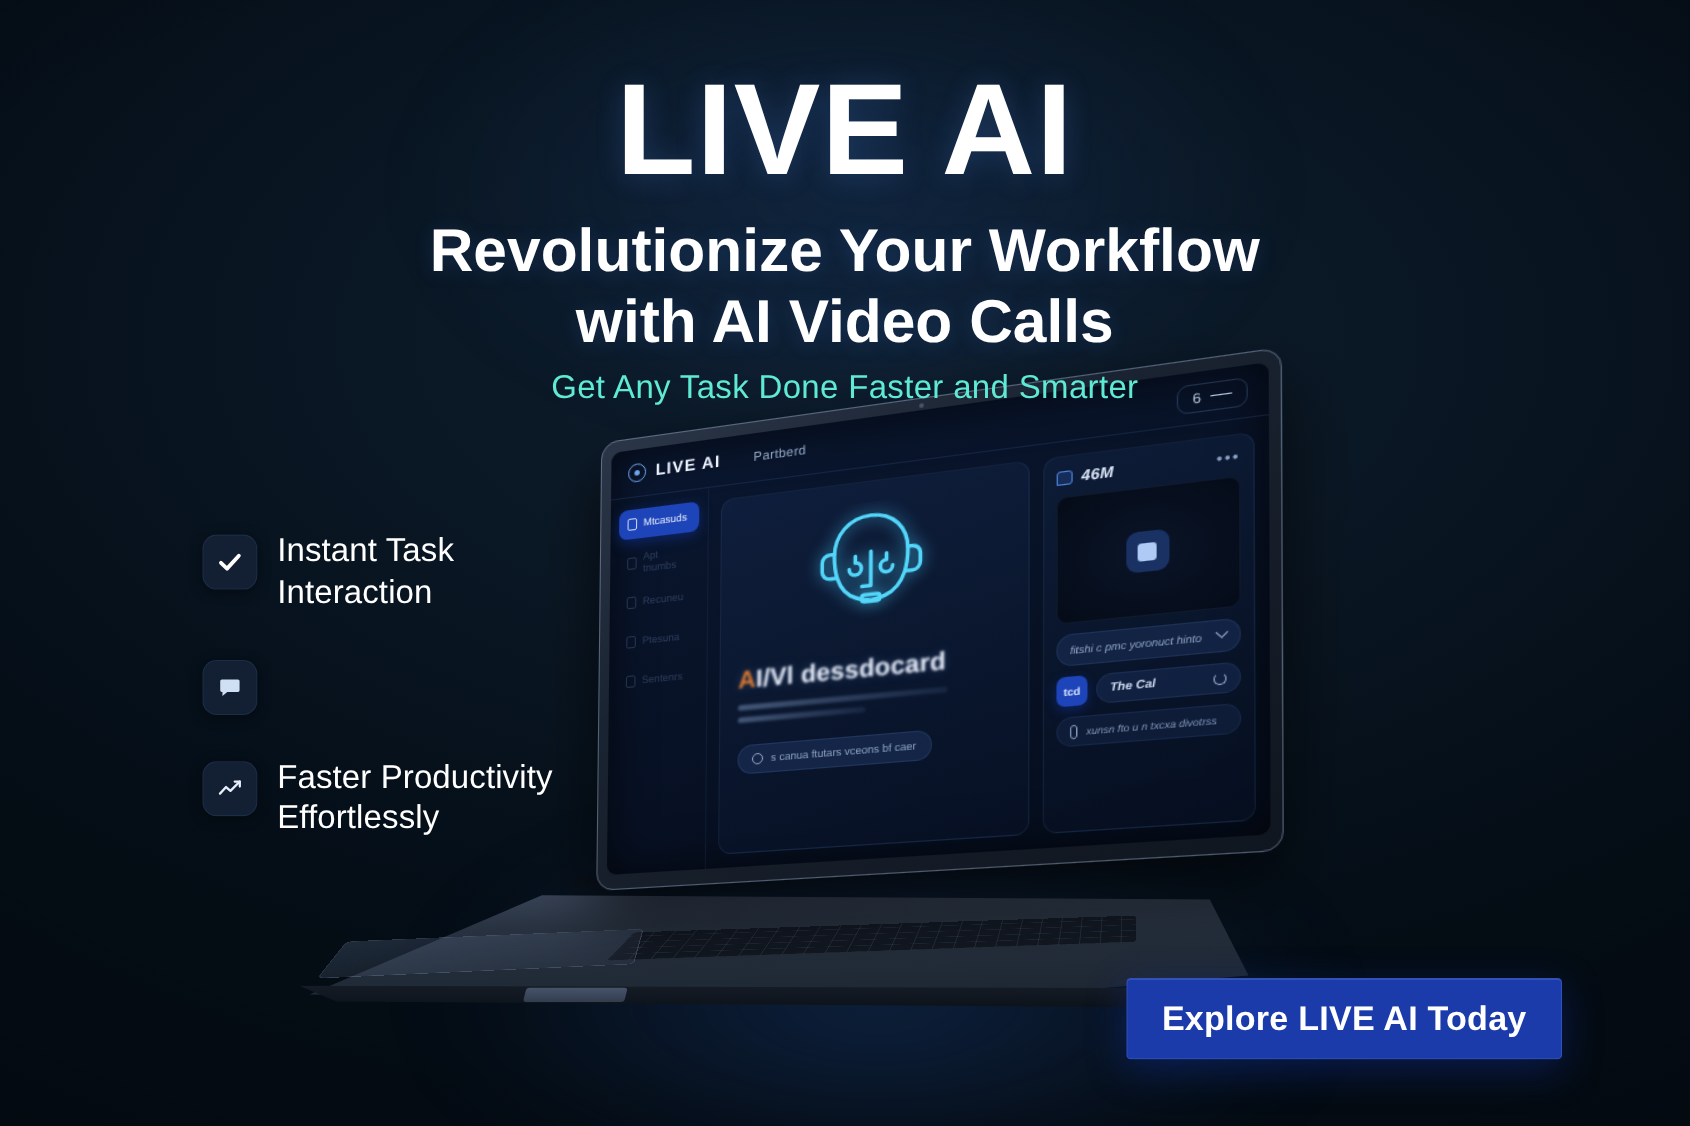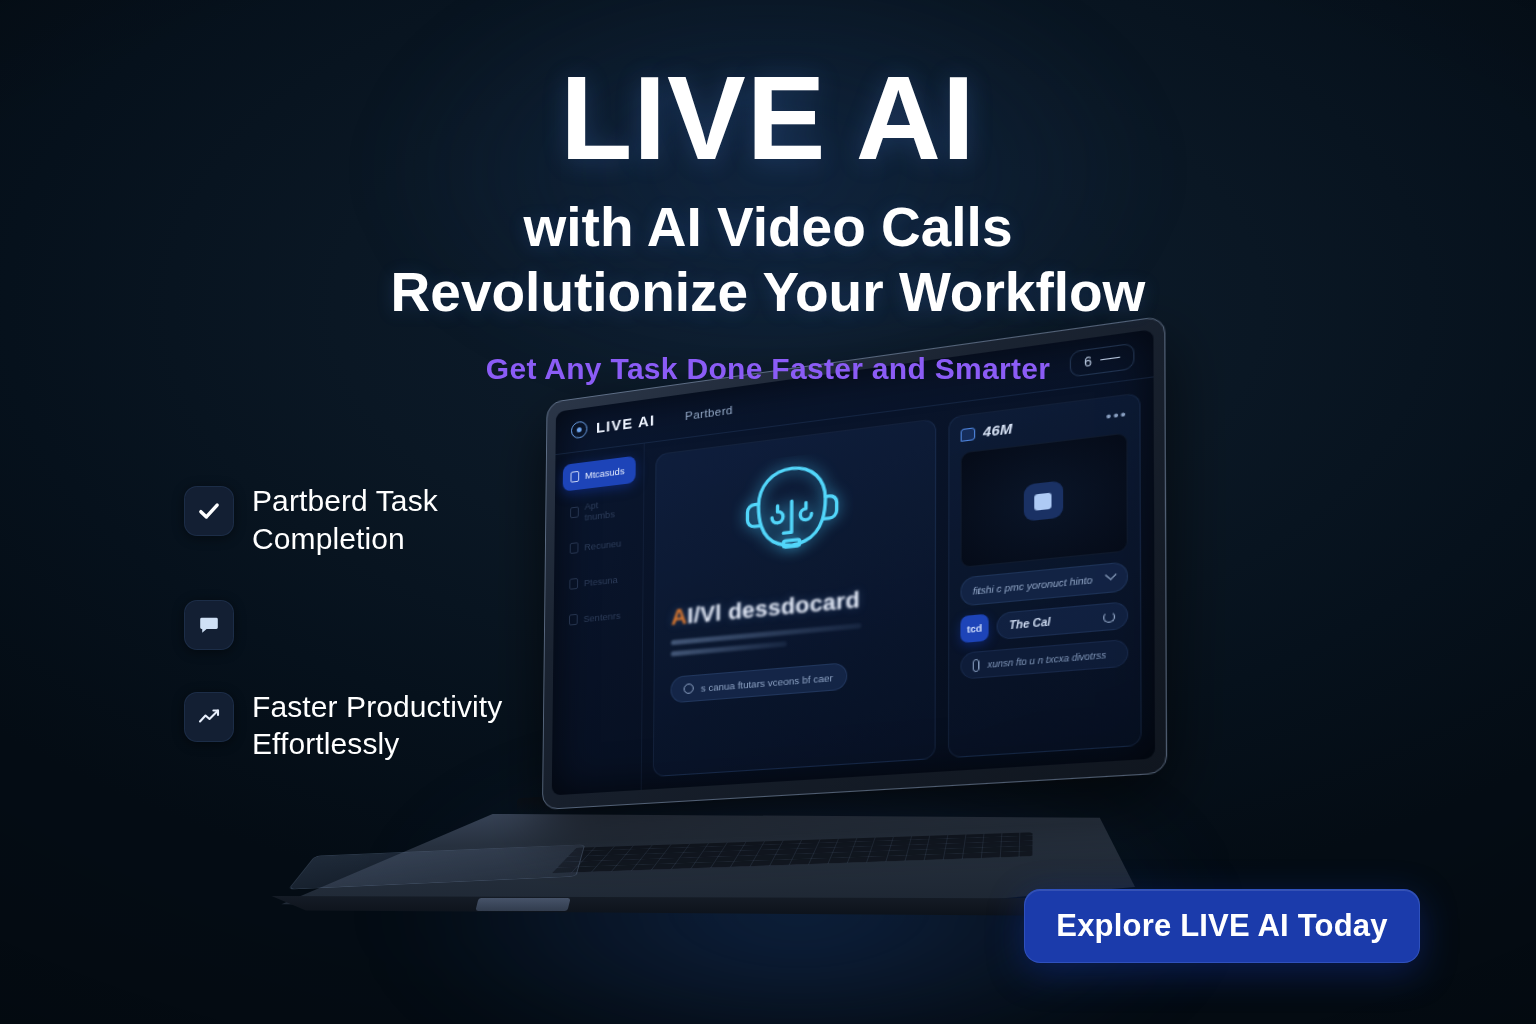--- a/index.html
+++ b/index.html
@@ -45,23 +45,23 @@
     text-shadow:0 2px 26px rgba(90,150,255,.22);
     font-family:"Liberation Sans", sans-serif;
   }
   .hero-sub{
     margin-top:20px;
     font-size:55px; line-height:1.17; font-weight:bold;
     color:#ffffff;
     text-shadow:0 2px 18px rgba(70,130,230,.20);
   }
   .hero-tag{
-    margin-top:28px;
-    font-size:30px; font-weight:bold;
-    color:#8b5cf6;
+    margin-top:12px;
+    font-size:30px; font-weight:normal;
+    color:#5eead4;
     letter-spacing:.3px;
   }
 
   
   .features{
     position:absolute; left:184px; top:482px; width:400px; z-index:7;
   }
   .feature{
     display:flex; align-items:flex-start; gap:18px;
     margin-bottom:38px;
@@ -79,21 +79,21 @@
   .feat-badge svg{ display:block; }
   .feat-text{
     font-size:30px; line-height:1.26; color:#ffffff;
     font-weight:normal; letter-spacing:.1px;
     max-width:310px;
   }
 
   
   .cta{
     position:absolute; left:1024px; top:889px;
-    width:396px; height:74px; border-radius:16px;
+    width:396px; height:74px; border-radius:4px;
     background:#1b3bab;
     border:1px solid rgba(120,160,255,.22);
     display:flex; align-items:center; justify-content:center;
     color:#ffffff; font-size:31px; font-weight:bold;
     letter-spacing:.2px;
     box-shadow:0 10px 36px rgba(18,48,150,.46), inset 0 1px 0 rgba(255,255,255,.12);
     cursor:pointer; z-index:9;
   }
 
   
@@ -356,35 +356,35 @@
 </head>
 <body>
 
 <div class="bg-base"></div>
 <div class="bg-glow-top"></div>
 <div class="bg-glow-floor"></div>
 
 <div class="hero">
   <div class="hero-title">LIVE AI</div>
   <div class="hero-sub">
+    <div>Revolutionize Your Workflow</div>
     <div>with AI Video Calls</div>
-    <div>Revolutionize Your Workflow</div>
   </div>
   <div class="hero-tag">Get Any Task Done Faster and Smarter</div>
 </div>
 
 <div class="features">
 
   <div class="feature">
     <span class="feat-badge">
       <svg width="26" height="26" viewBox="0 0 24 24" fill="none">
         <path d="M4.5 12.6 L9.6 17.5 L19.5 6.6" stroke="#ffffff" stroke-width="3.2" stroke-linecap="round" stroke-linejoin="round"></path>
       </svg>
     </span>
-    <span class="feat-text">Partberd Task Completion</span>
+    <span class="feat-text">Instant Task Interaction</span>
   </div>
 
   <div class="feature">
     <span class="feat-badge">
       <svg width="22" height="22" viewBox="0 0 24 24">
         <path d="M4 4h16a1.6 1.6 0 0 1 1.6 1.6v9.2A1.6 1.6 0 0 1 20 16.4H9.4L4.6 20.4V16.4H4A1.6 1.6 0 0 1 2.4 14.8V5.6A1.6 1.6 0 0 1 4 4Z" fill="#cfe0f5"></path>
       </svg>
     </span>
   </div>
 

